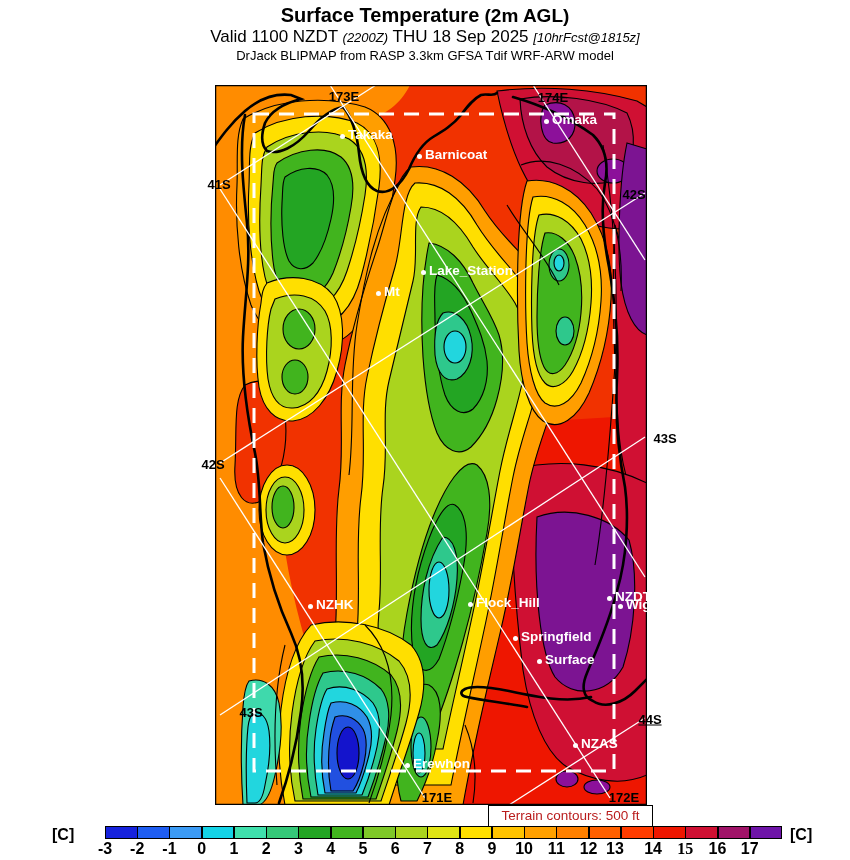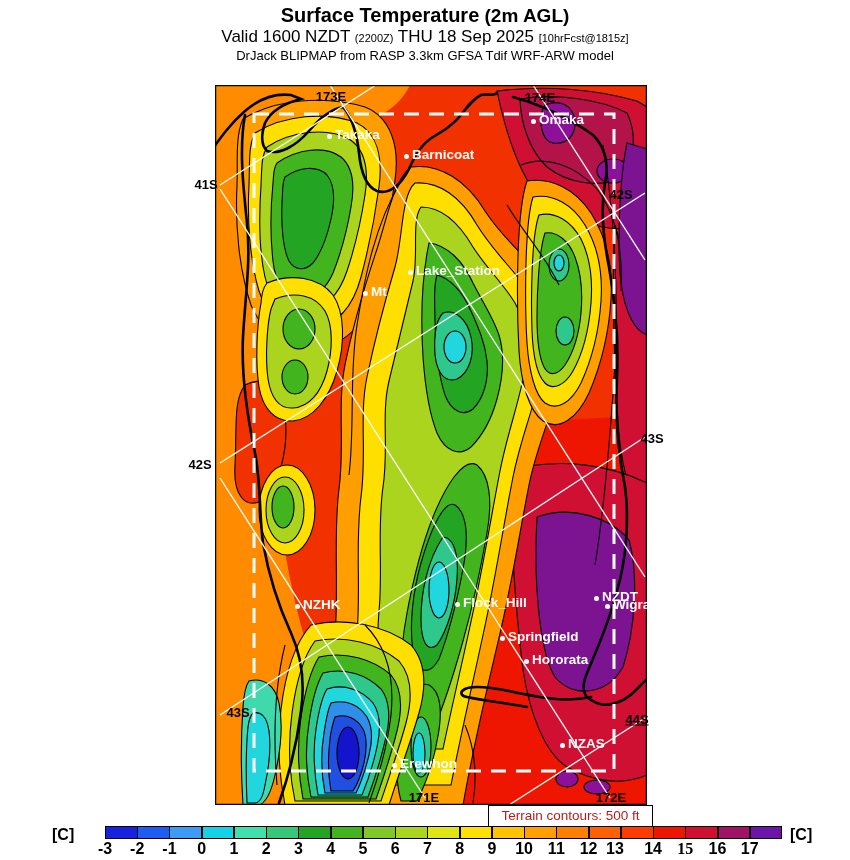--- a/index.html
+++ b/index.html
@@ -4,43 +4,43 @@
 <style>
   html,body{margin:0;padding:0;}
   body{
     width:850px;height:860px;position:relative;background:#ffffff;
     font-family:"Liberation Sans","DejaVu Sans",sans-serif;overflow:hidden;
   }
   .hdr{position:absolute;left:0;width:850px;text-align:center;color:#000;white-space:nowrap;}
   .hdr1{top:4px;font-size:20px;font-weight:bold;}
   .hdr1 .small{font-size:19px;}
   .hdr2{top:27px;font-size:17px;font-weight:normal;}
-  .hdr2 .small{font-size:11px;}
+  .hdr2 .small{font-size:13px;font-style:italic;}
   .hdr3{top:48px;font-size:13px;}
   #map-frame{position:absolute;left:215px;top:85px;width:432px;height:720px;}
   #map-frame svg{display:block;}
-  #overlay{position:absolute;left:0;top:0;width:674px;height:860px;pointer-events:none;}
+  #overlay{position:absolute;left:13px;top:0;width:674px;height:860px;pointer-events:none;}
   .gratlab{position:absolute;transform:translate(-50%,-50%);font-size:13px;font-weight:bold;color:#000;white-space:nowrap;}
   .station{position:absolute;white-space:nowrap;}
   .station .dot{position:absolute;width:5px;height:5px;background:#fff;border-radius:50%;left:0;top:-2px;}
   .station .nm{position:absolute;left:8px;top:-9px;color:#fff;font-size:13.5px;font-weight:bold;}
   #terrain-note{position:absolute;left:488px;top:805px;width:163px;height:20px;background:#fff;
     border:1px solid #000;font-size:13.5px;text-align:center;line-height:20px;color:#b91c1c;}
   #colorbar{position:absolute;left:0;top:824px;width:850px;height:36px;}
   .cbseg{position:absolute;top:2px;height:13px;border:1px solid #000;box-sizing:border-box;}
   .cbtick{position:absolute;top:16px;transform:translateX(-50%);font-size:16px;font-weight:bold;color:#000;}
   .cunit{position:absolute;top:2px;font-size:16px;font-weight:bold;color:#000;}
   #cunit-left{left:52px;}
   #cunit-right{left:790px;}
 </style>
 </head>
 <body>
 
 <div class="hdr hdr1"><span>Surface Temperature</span><span class="small"> (2m AGL)</span></div>
-<div class="hdr hdr2"><span>Valid 1600 NZDT </span><span class="small">(2200Z)</span><span> THU 18 Sep 2025 </span><span class="small">[10hrFcst@1815z]</span></div>
+<div class="hdr hdr2"><span>Valid 1100 NZDT </span><span class="small">(2200Z)</span><span> THU 18 Sep 2025 </span><span class="small">[10hrFcst@1815z]</span></div>
 <div class="hdr hdr3">DrJack BLIPMAP from RASP 3.3km GFSA Tdif WRF-ARW model</div>
 
 <div id="map-frame">
 <svg viewBox="0 0 432 720" width="432" height="720">
   <g stroke="#000" stroke-width="1.1">
     <rect x="0" y="0" width="432" height="720" fill="#f13200" stroke="none"></rect>
 
     <path d="M0,0 L195,0 C185,20 170,30 150,36 C120,45 100,70 92,110 C84,150 80,200 70,250 C60,300 58,360 64,420 C70,480 82,530 96,575 C108,615 108,660 98,720 L0,720 Z" fill="#ff8c00" stroke="none"></path>
     <path d="M30,300 C50,290 66,300 70,330 C74,365 64,400 48,415 C30,425 18,410 20,380 C22,345 18,315 30,300 Z" fill="#f13200"></path>
 
@@ -185,21 +185,21 @@
     <div class="station" style="left: 605px; top: 606px;">
       <span class="dot"></span>
       <span class="nm">Wigram</span>
     </div>
     <div class="station" style="left: 500px; top: 638px;">
       <span class="dot"></span>
       <span class="nm">Springfield</span>
     </div>
     <div class="station" style="left: 524px; top: 661px;">
       <span class="dot"></span>
-      <span class="nm">Hororata</span>
+      <span class="nm">Surface</span>
     </div>
     <div class="station" style="left: 560px; top: 745px;">
       <span class="dot"></span>
       <span class="nm">NZAS</span>
     </div>
     <div class="station" style="left: 392px; top: 765px;">
       <span class="dot"></span>
       <span class="nm">Erewhon</span>
     </div>
   </div>

